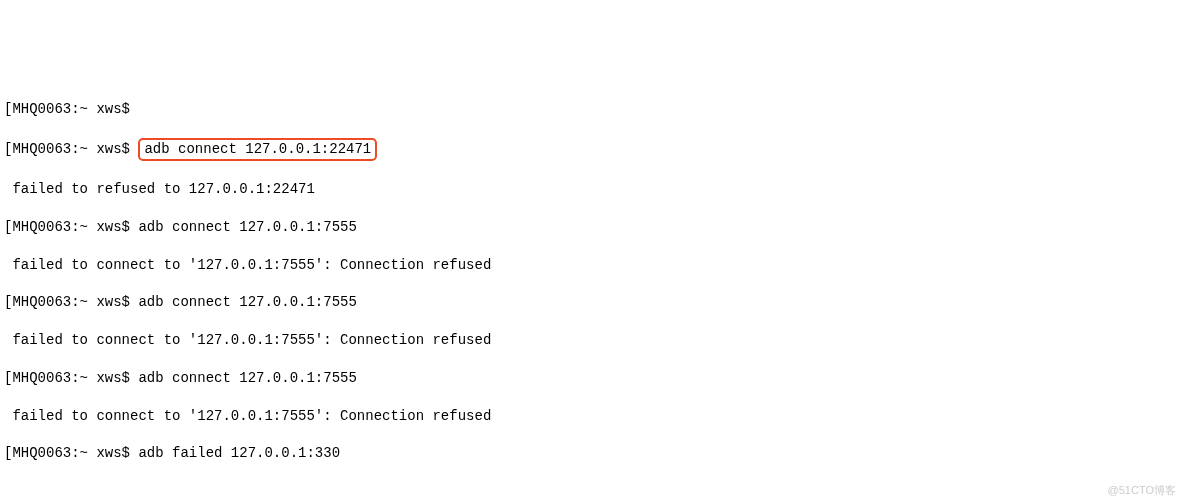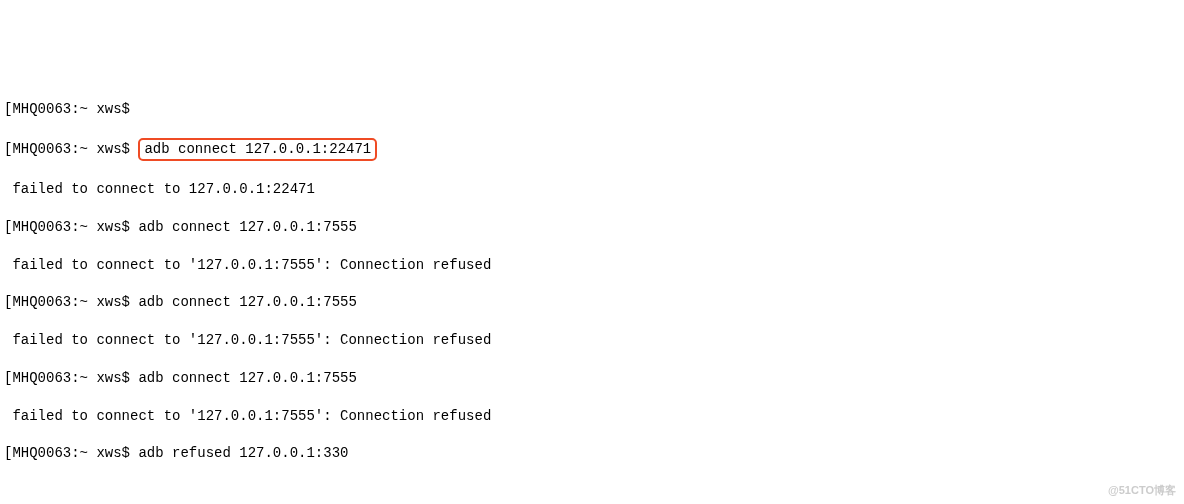--- a/index.html
+++ b/index.html
@@ -19,39 +19,38 @@
       padding: 0 4px;
       display: inline-block;
     }
     .watermark {
       position: fixed;
       right: 8px;
       bottom: 6px;
       color: #ccc;
       font-size: 11px;
       font-family: sans-serif;
-      font-weight: bold;
     }
   </style>
 </head>
 <body>
 
 
 
 <div>
 <span class="line"><span>[MHQ0063:~ xws$ </span></span>
 <span class="line"><span>[MHQ0063:~ xws$ </span><span class="box-highlight"><span>adb connect 127.0.0.1:22471</span></span></span>
-<span class="line"> failed to connect to 127.0.0.1:22471</span>
+<span class="line"> failed to refused to 127.0.0.1:22471</span>
 <span class="line"><span>[MHQ0063:~ xws$ </span><span>adb connect 127.0.0.1:7555</span></span>
 <span class="line"> failed to connect to '127.0.0.1:7555': Connection refused</span>
 <span class="line"><span>[MHQ0063:~ xws$ </span><span>adb connect 127.0.0.1:7555</span></span>
 <span class="line"> failed to connect to '127.0.0.1:7555': Connection refused</span>
 <span class="line"><span>[MHQ0063:~ xws$ </span><span>adb connect 127.0.0.1:7555</span></span>
 <span class="line"> failed to connect to '127.0.0.1:7555': Connection refused</span>
-<span class="line"><span>[MHQ0063:~ xws$ </span><span>adb refused 127.0.0.1:330</span></span>
+<span class="line"><span>[MHQ0063:~ xws$ </span><span>adb failed 127.0.0.1:330</span></span>
 
 
 
 
 
 
 
 
 
 

